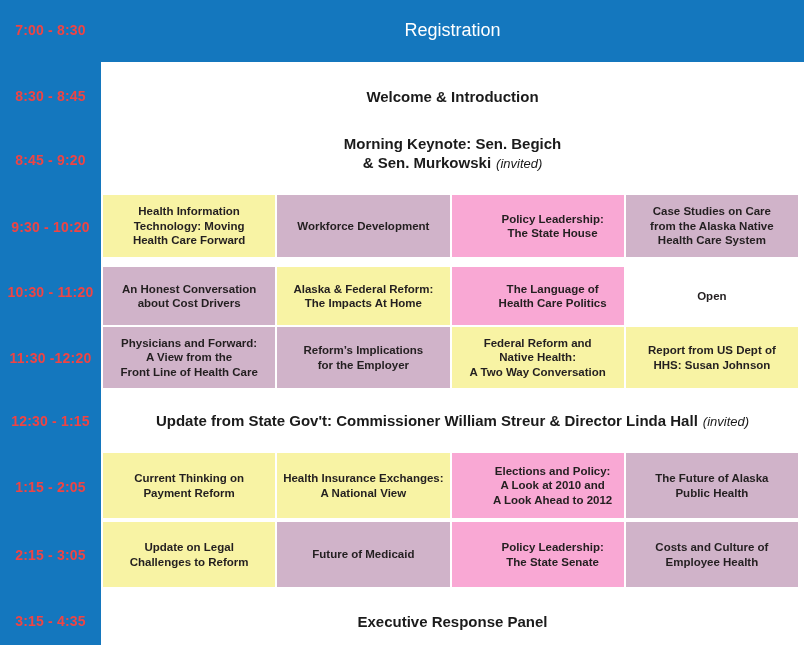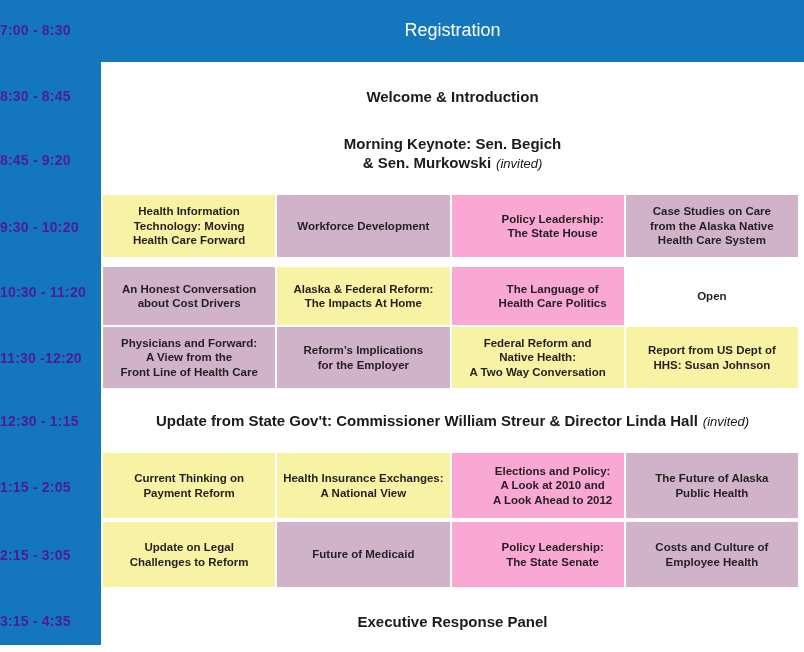--- a/index.html
+++ b/index.html
@@ -21,21 +21,22 @@
     position: absolute;
     left: 0; top: 0;
     width: 804px; height: 62px;
     background: #1477BE;
   }
   .time {
     position: absolute;
     left: 0;
     width: 101px;
     transform: translateY(-50%);
-    color: #4c1d95;
+    text-align: center;
+    color: #ef4444;
     font-weight: bold;
     font-size: 14px;
     letter-spacing: 0.2px;
     white-space: nowrap;
   }
   .banner-title {
     position: absolute;
     left: 101px;
     width: 703px;
     transform: translateY(-50%);

